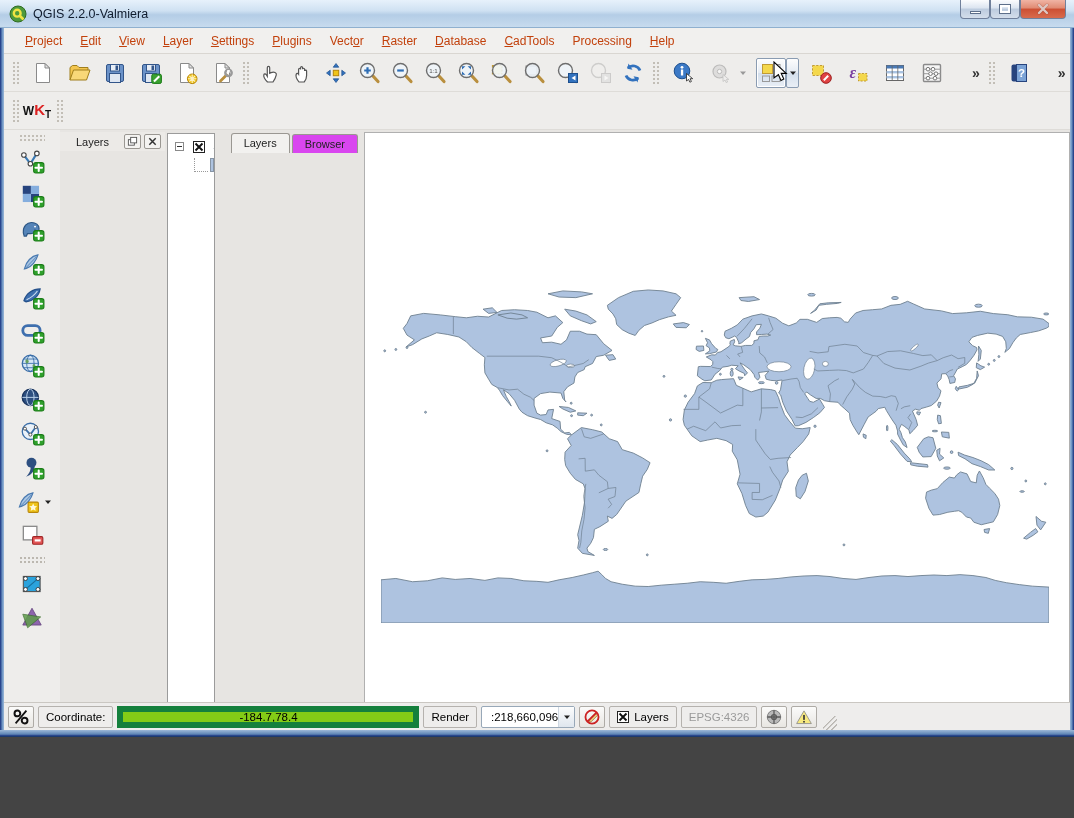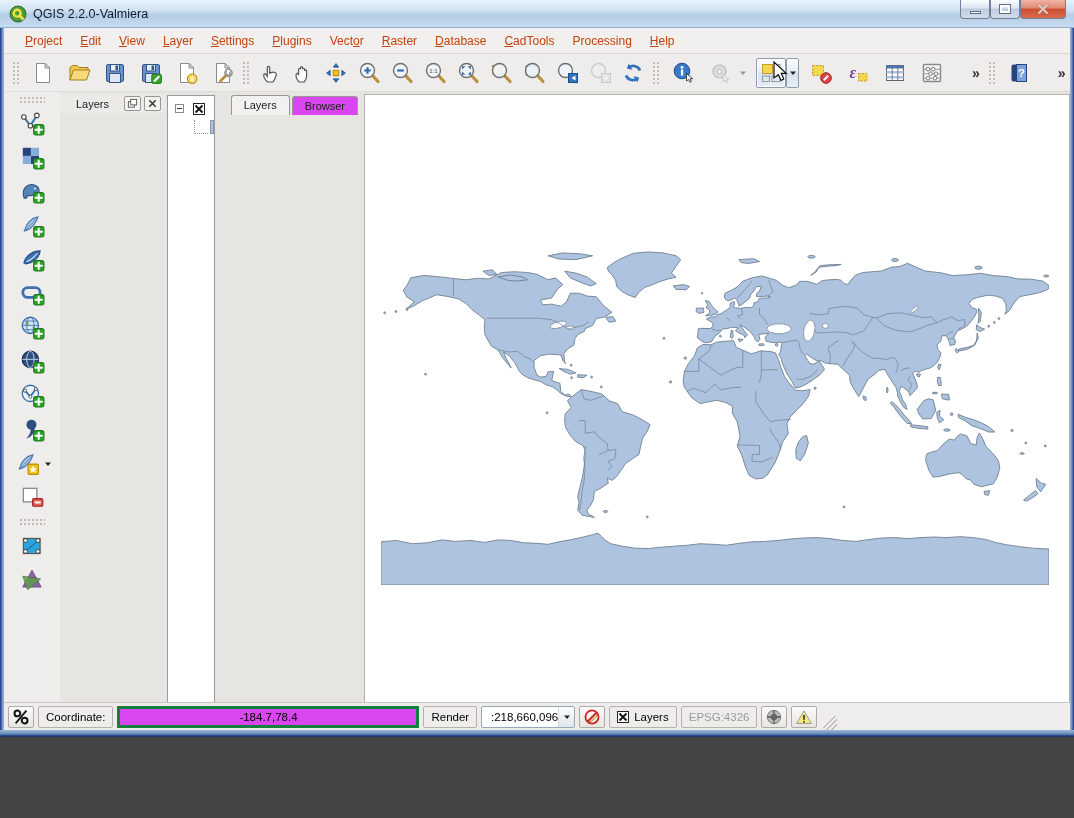--- a/index.html
+++ b/index.html
@@ -89,21 +89,21 @@
   .worldmap{position:absolute;left:16px;top:156px;width:668px;height:334px;}
   .cty{fill:var(--land);stroke:var(--coast);stroke-width:.9;vector-effect:non-scaling-stroke;stroke-linejoin:round;}
   .bdr{fill:none;stroke:var(--coast);stroke-width:.7;vector-effect:non-scaling-stroke;}
   .sea{fill:var(--ocean);stroke:var(--coast);stroke-width:.7;vector-effect:non-scaling-stroke;}
   
   .statusbar{position:absolute;left:4px;bottom:6px;width:1066px;height:28px;background:#eeedec;border-top:1px solid #cac7c2;
      display:flex;align-items:center;padding:0 4px;gap:4px;}
   .sb-btn{width:26px;height:22px;border:1px solid #aeaba6;background:linear-gradient(#fbfbfa,#e8e6e2);display:flex;align-items:center;justify-content:center;border-radius:2px;}
   .sb-btn svg{width:18px;height:18px;}
   .sb-frame{height:22px;border:1px solid #b5b2ae;display:flex;align-items:center;padding:0 7px;font-size:11.5px;background:#eeedec;border-radius:2px;}
-  .sb-input{height:22px;border:3px solid #15803d;background:#d946ef;font-size:11.5px;text-align:center;font-family:"Liberation Sans",sans-serif;}
+  .sb-input{height:22px;border:6px solid #15803d;background:#84cc16;font-size:11.5px;text-align:center;font-family:"Liberation Sans",sans-serif;}
   #coordInput{width:300px;flex:1;max-width:302px;}
   .sb-combo{height:22px;border:1px solid #98a8b8;background:#fff;display:flex;align-items:center;border-radius:2px;}
   .sb-combo input{width:76px;border:none;height:18px;font-size:11.5px;text-align:right;font-family:"Liberation Sans",sans-serif;outline:none;}
   .sb-combo .dd{width:16px;height:20px;display:flex;align-items:center;justify-content:center;border-left:1px solid #cfd8e2;background:linear-gradient(#fdfdfd,#dfe6ee);}
   .sb-combo .dd svg{width:8px;height:8px;fill:#222;}
   .renderbox{gap:5px;display:flex;align-items:center;}
   .renderbox .cbx{width:12px;height:12px;}
   .epsg{color:#9a9a9a;font-size:11.5px;}
   .grip{width:14px;height:14px;margin-left:2px;align-self:flex-end;
      background:linear-gradient(135deg,rgba(0,0,0,0) 40%,#b9b6b1 41%,#b9b6b1 46%,rgba(0,0,0,0) 47%,rgba(0,0,0,0) 58%,#b9b6b1 59%,#b9b6b1 64%,rgba(0,0,0,0) 65%,rgba(0,0,0,0) 76%,#b9b6b1 77%,#b9b6b1 82%,rgba(0,0,0,0) 83%);}
@@ -598,20 +598,25 @@
             <button class="tb-btn">
               <svg class="ticon" viewBox="0 0 24 24">
                 <use href="#sym-help"></use>
               </svg>
             </button>
           </div>
           <button class="tb-overflow">»</button>
         </div>
       </div>
 
+    <div class="toolbar">
+      <div class="tb-handle"></div>
+      <button class="wkt-btn"><span class="wkt-w">W</span><span class="wkt-k">K</span><span class="wkt-t">T</span></button>
+      <div class="tb-handle"></div>
+    </div>
 
     <div class="main">
       <div class="left-toolbar">
           <div class="lt-handle"></div>
           <div class="lt-row">
             <button class="lt-btn">
               <svg viewBox="0 0 26 26">
                 <use href="#sym-add-vector" width="26" height="26"></use>
               </svg>
             </button>

